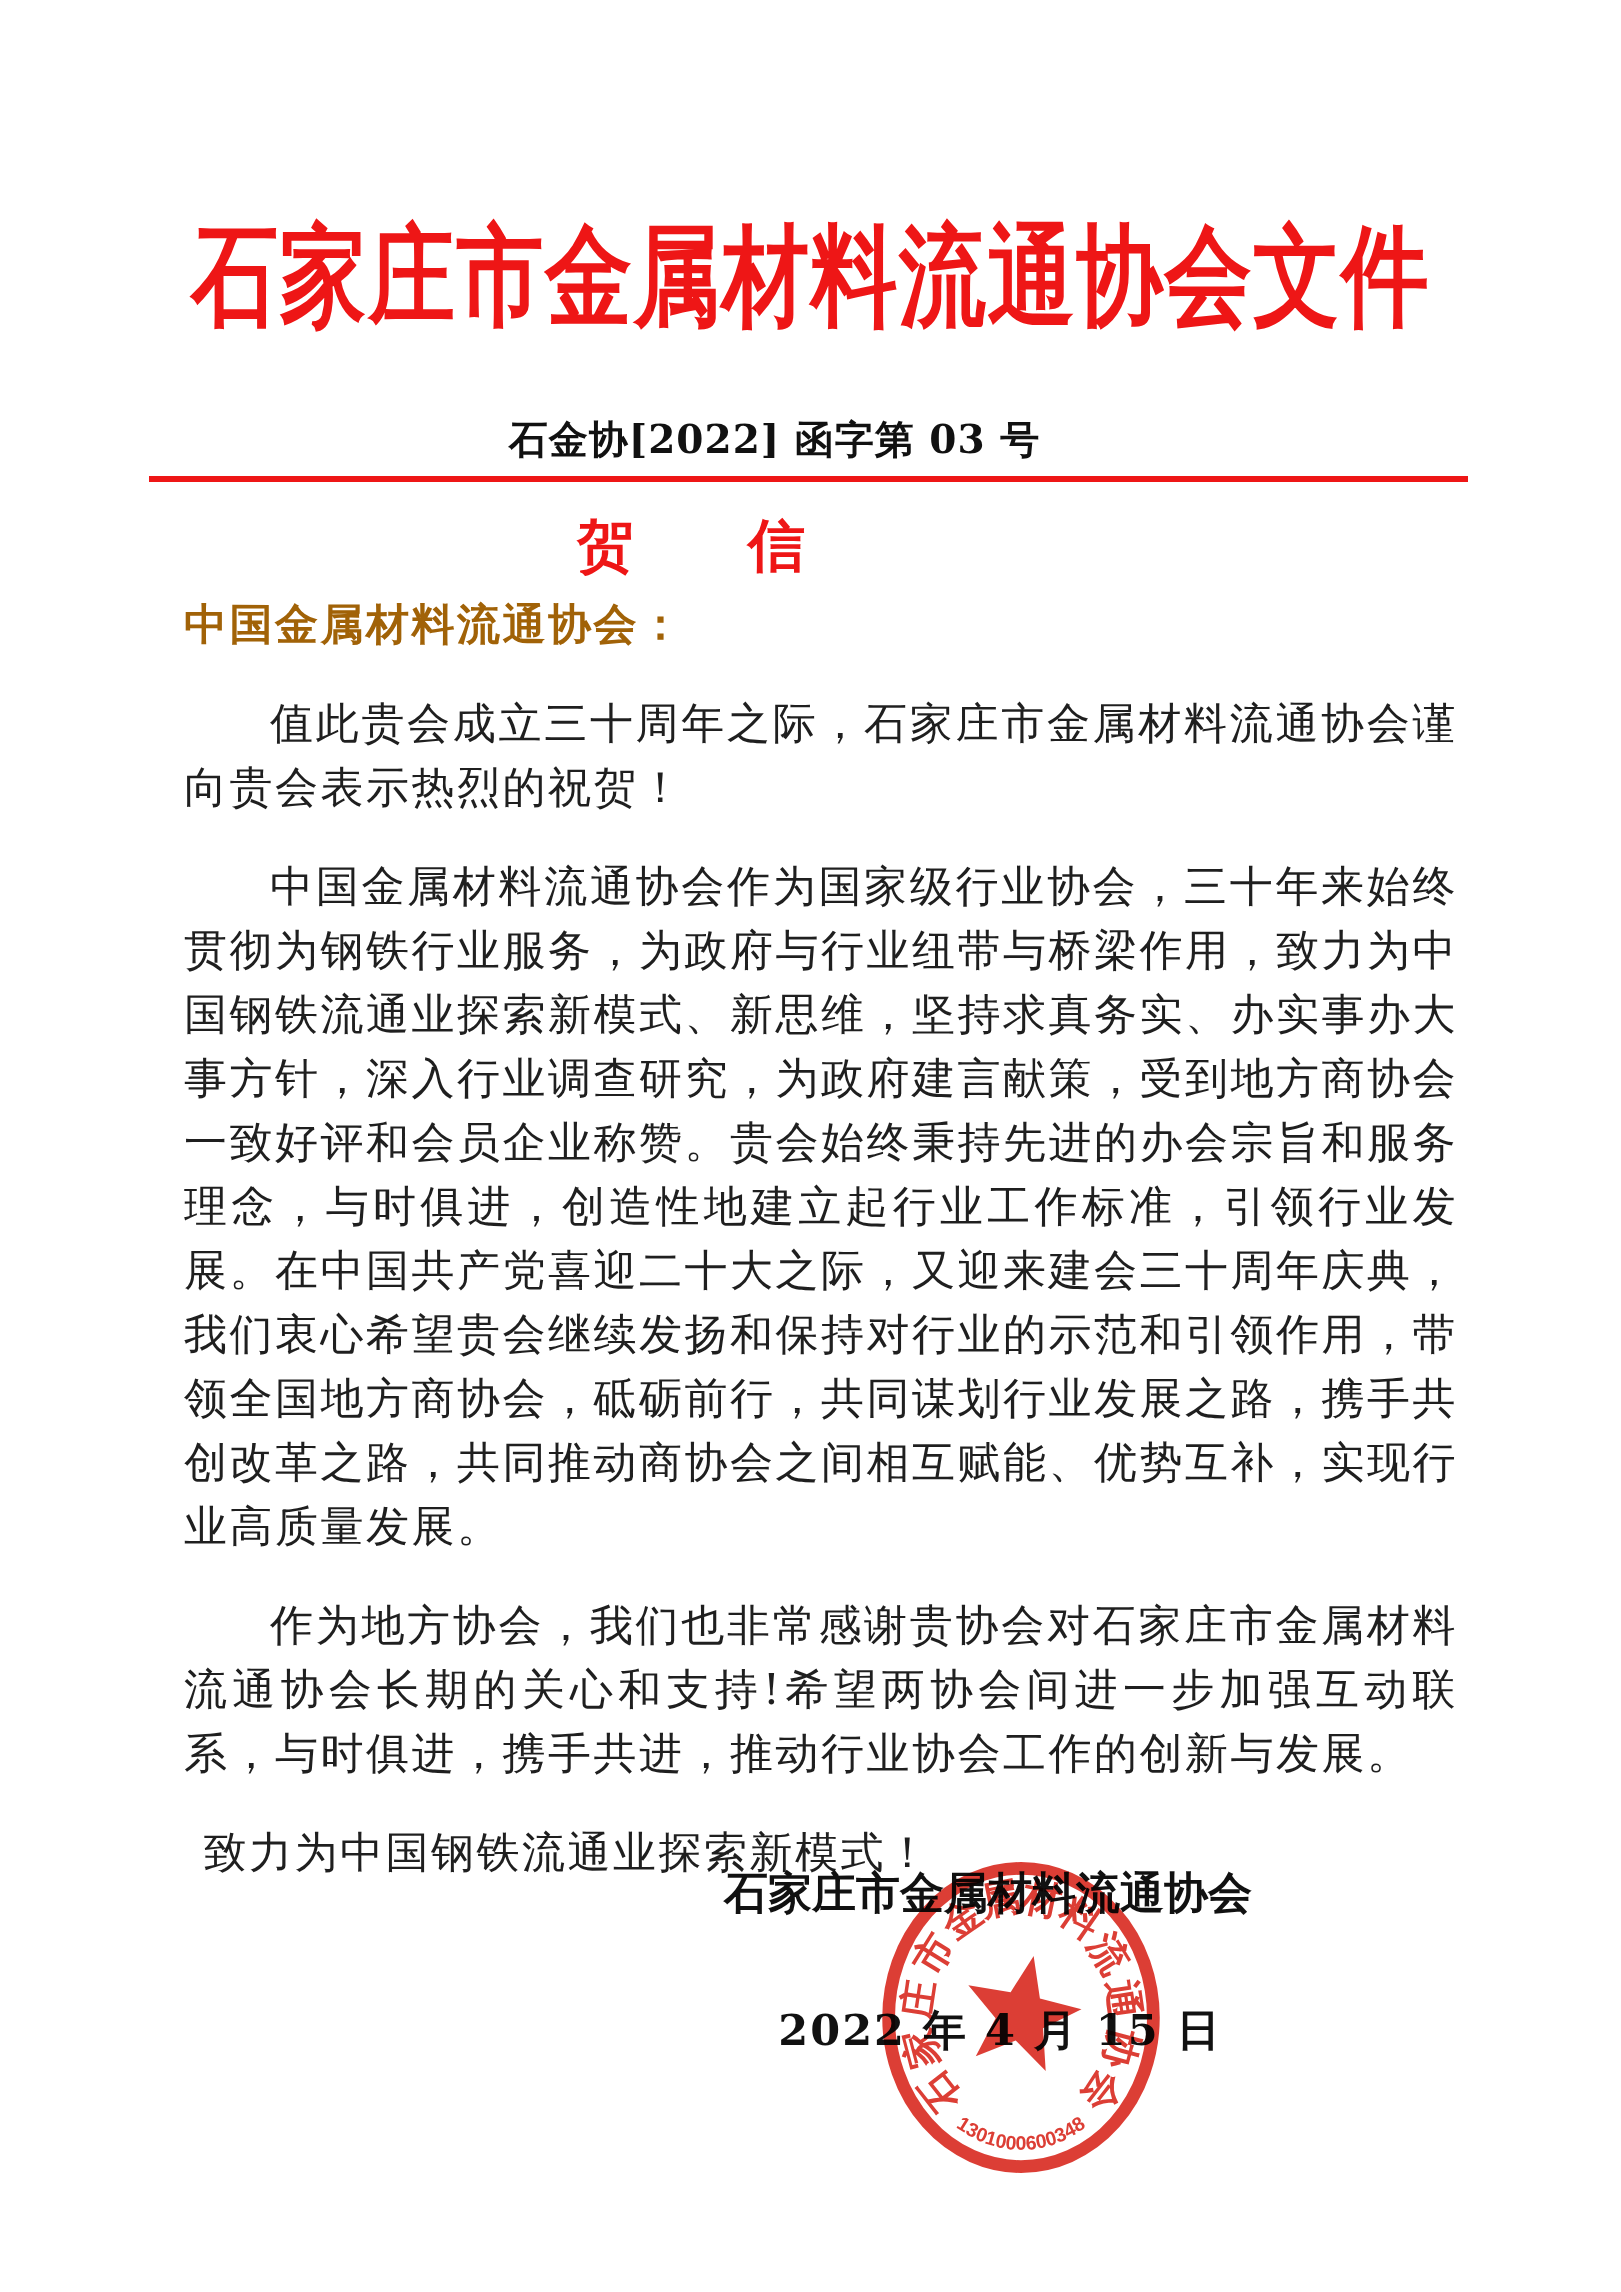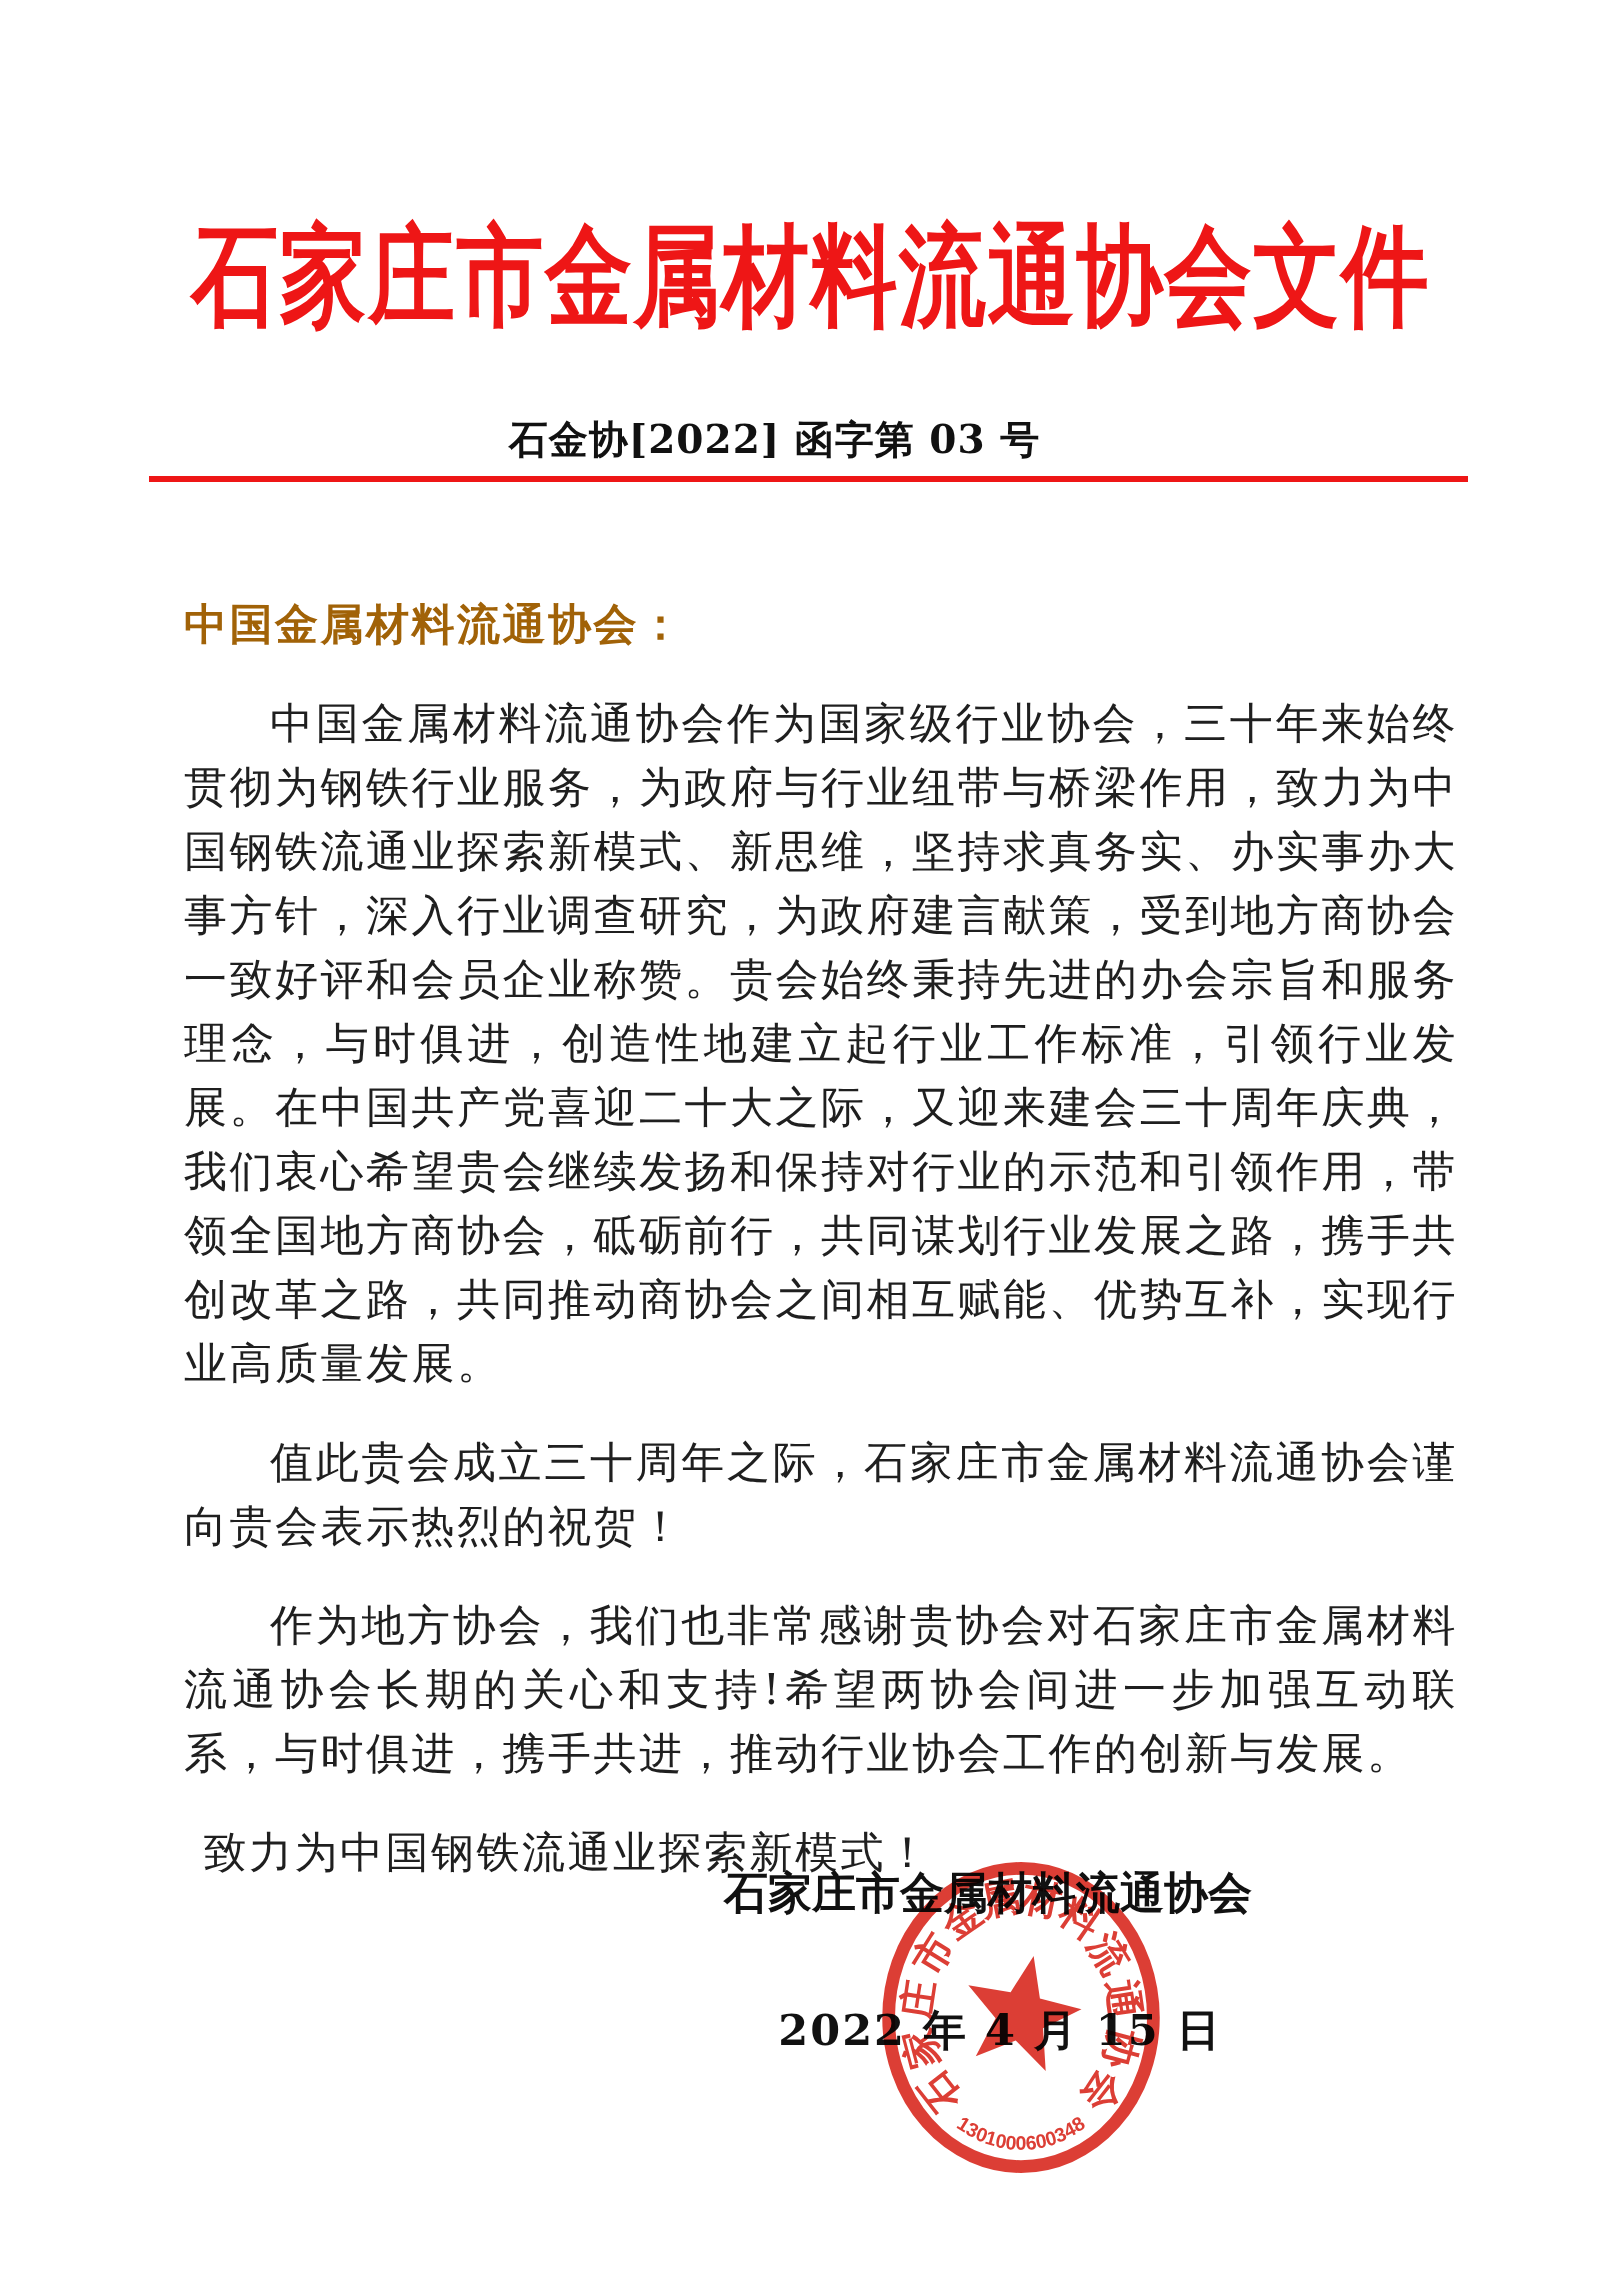--- a/index.html
+++ b/index.html
@@ -120,25 +120,26 @@
 <body>
 
 <div class="page">
 
   <h1 class="masthead">石家庄市金属材料流通协会文件</h1>
 
   <div class="doc-number">石金协[2022] 函字第 03 号</div>
 
   <div class="red-rule"></div>
 
+  <div class="letter-title">贺　　信</div>
 
   <div class="body">
     <div class="salutation">中国金属材料流通协会：</div>
+    <p class="para">值此贵会成立三十周年之际，石家庄市金属材料流通协会谨向贵会表示热烈的祝贺！</p>
     <p class="para">中国金属材料流通协会作为国家级行业协会，三十年来始终贯彻为钢铁行业服务，为政府与行业纽带与桥梁作用，致力为中国钢铁流通业探索新模式、新思维，坚持求真务实、办实事办大事方针，深入行业调查研究，为政府建言献策，受到地方商协会一致好评和会员企业称赞。贵会始终秉持先进的办会宗旨和服务理念，与时俱进，创造性地建立起行业工作标准，引领行业发展。在中国共产党喜迎二十大之际，又迎来建会三十周年庆典，我们衷心希望贵会继续发扬和保持对行业的示范和引领作用，带领全国地方商协会，砥砺前行，共同谋划行业发展之路，携手共创改革之路，共同推动商协会之间相互赋能、优势互补，实现行业高质量发展。</p>
-    <p class="para">值此贵会成立三十周年之际，石家庄市金属材料流通协会谨向贵会表示热烈的祝贺！</p>
     <p class="para">作为地方协会，我们也非常感谢贵协会对石家庄市金属材料流通协会长期的关心和支持!希望两协会间进一步加强互动联系，与时俱进，携手共进，推动行业协会工作的创新与发展。</p>
     <p class="para wish">致力为中国钢铁流通业探索新模式！</p>
   </div>
 
   <div class="signature">石家庄市金属材料流通协会</div>
   <div class="sig-date">2022 年 4 月 15 日</div>
 
   <svg class="seal" viewBox="0 0 320 360" xmlns="http://www.w3.org/2000/svg">
     <ellipse cx="160" cy="180" rx="135" ry="152" fill="none" stroke-width="13" stroke="#d8291f"></ellipse>
     <polygon id="seal-star" points="172.9,117.4 179.3,160.6 221.7,171.5 182.5,191.0 185.2,234.6 154.6,203.4 113.9,219.5 134.1,180.7 106.3,147.0 149.4,154.2" fill="#d8291f"></polygon>

